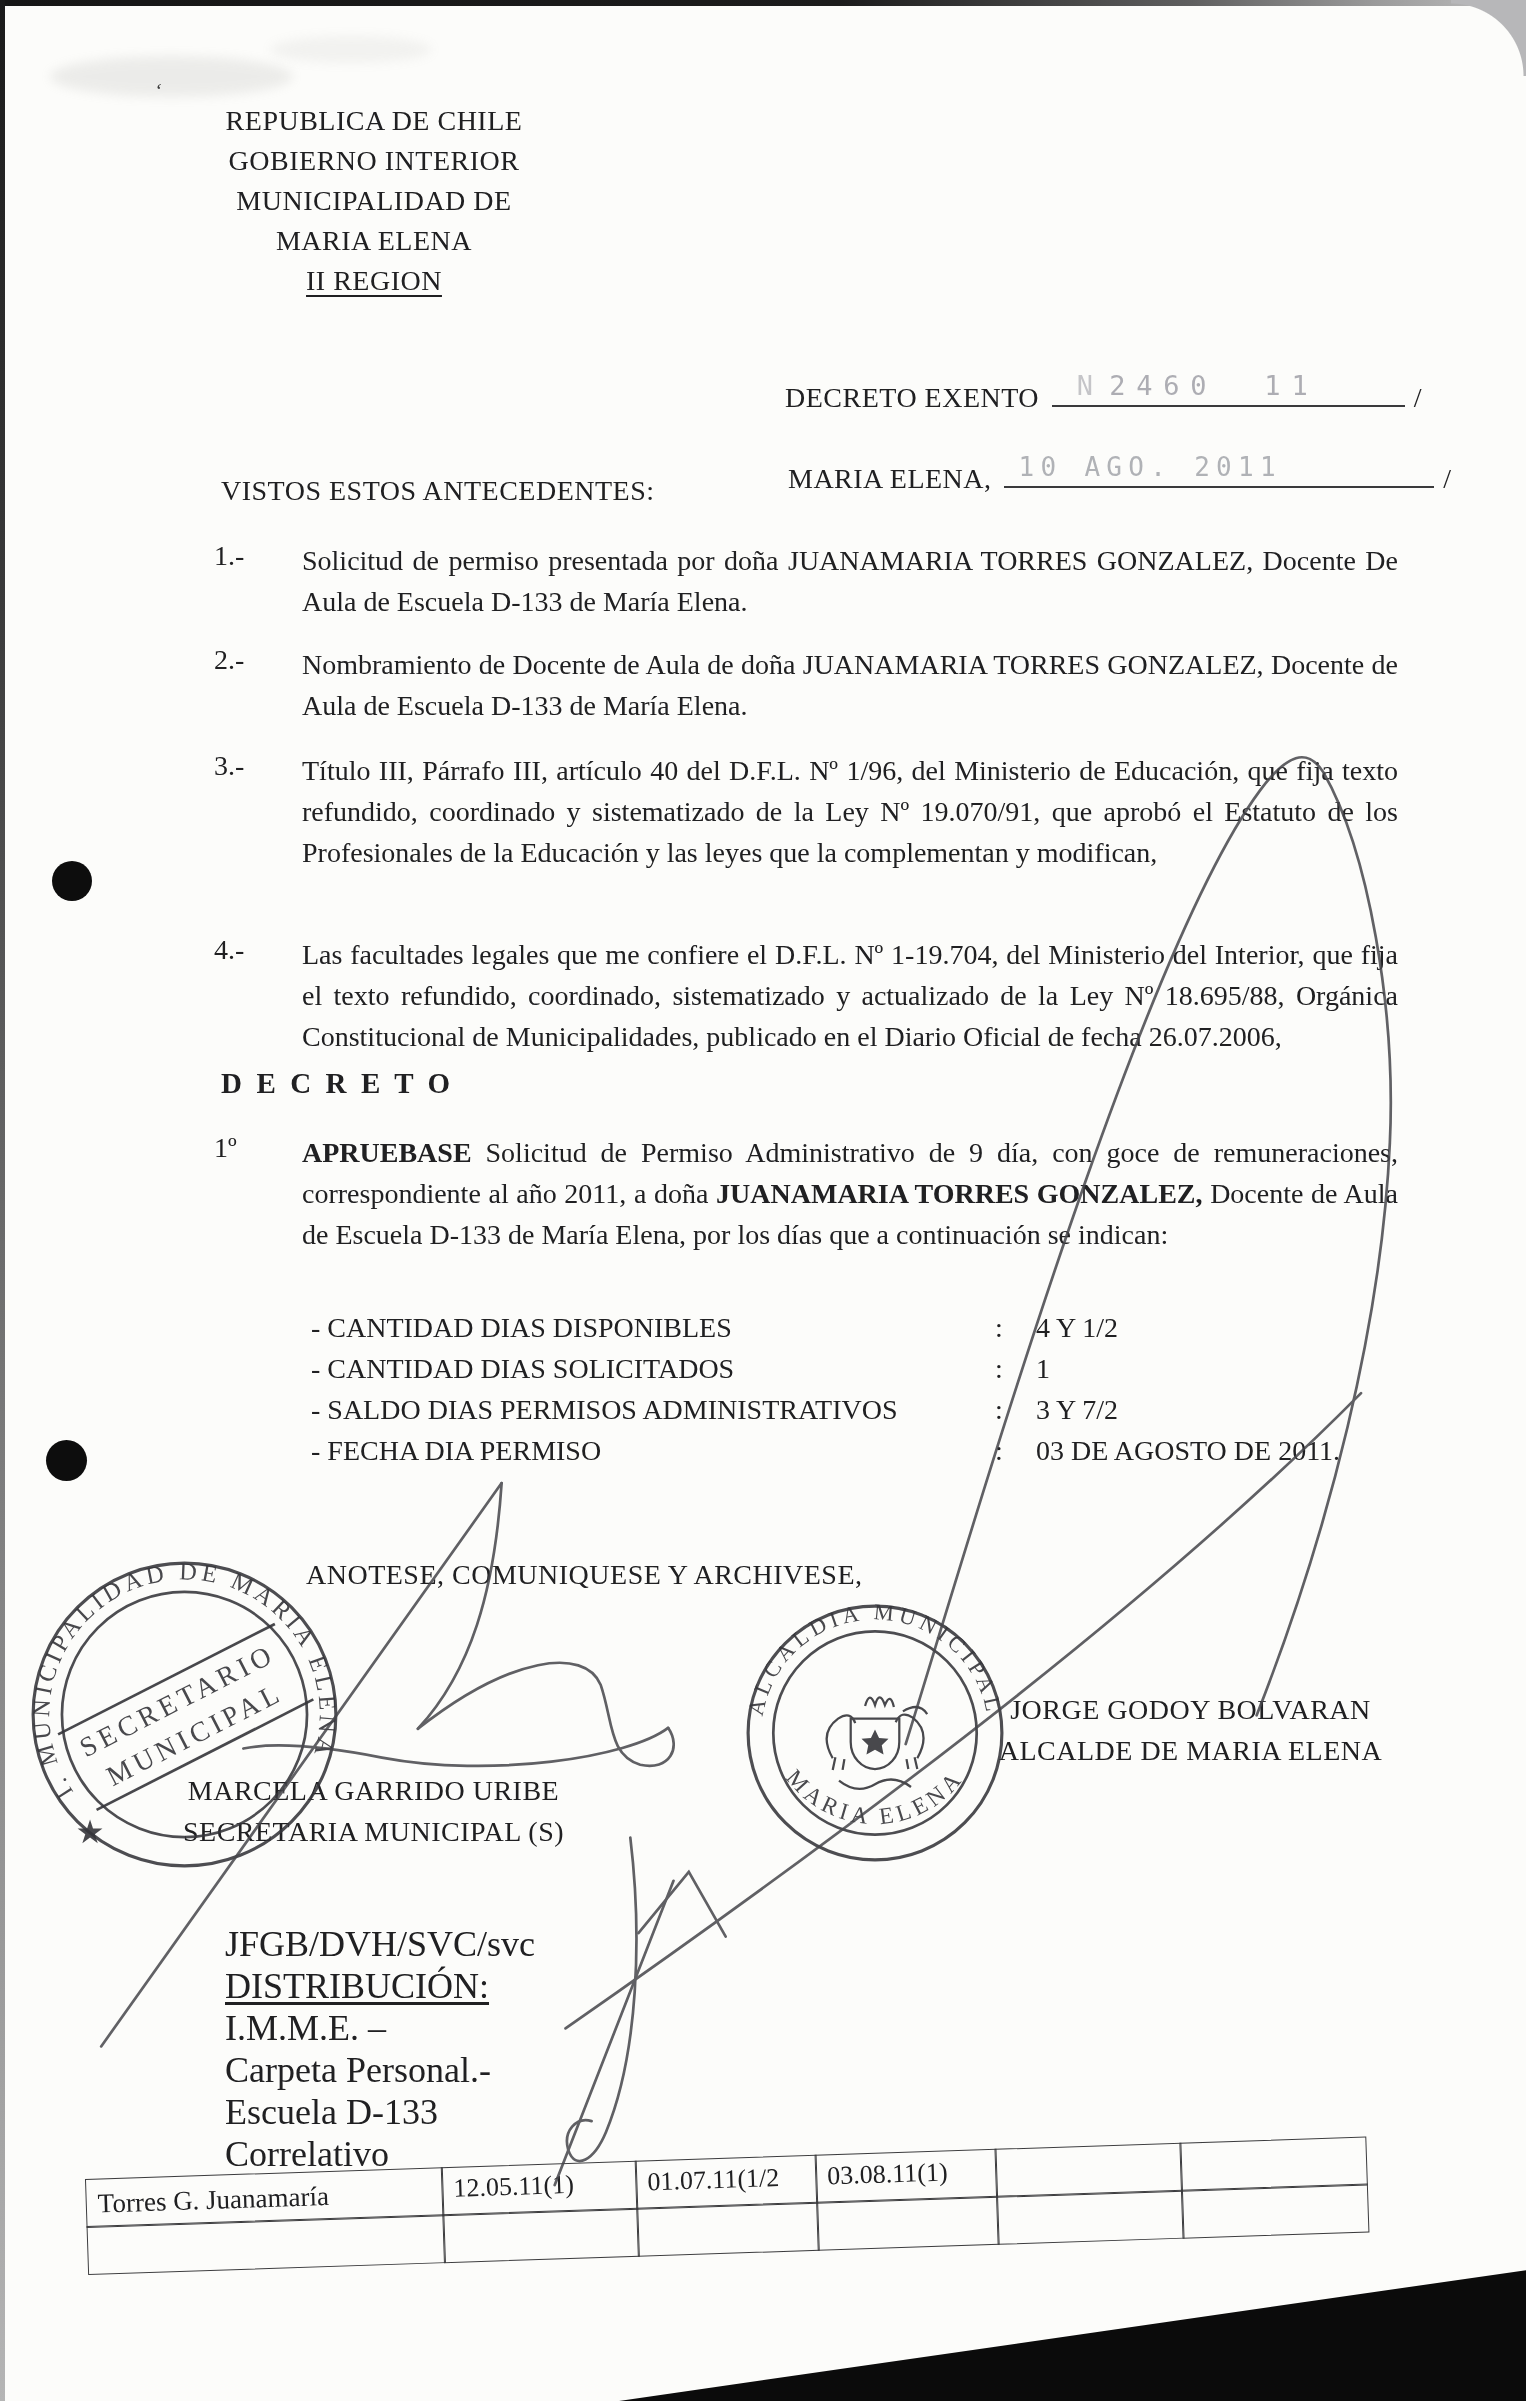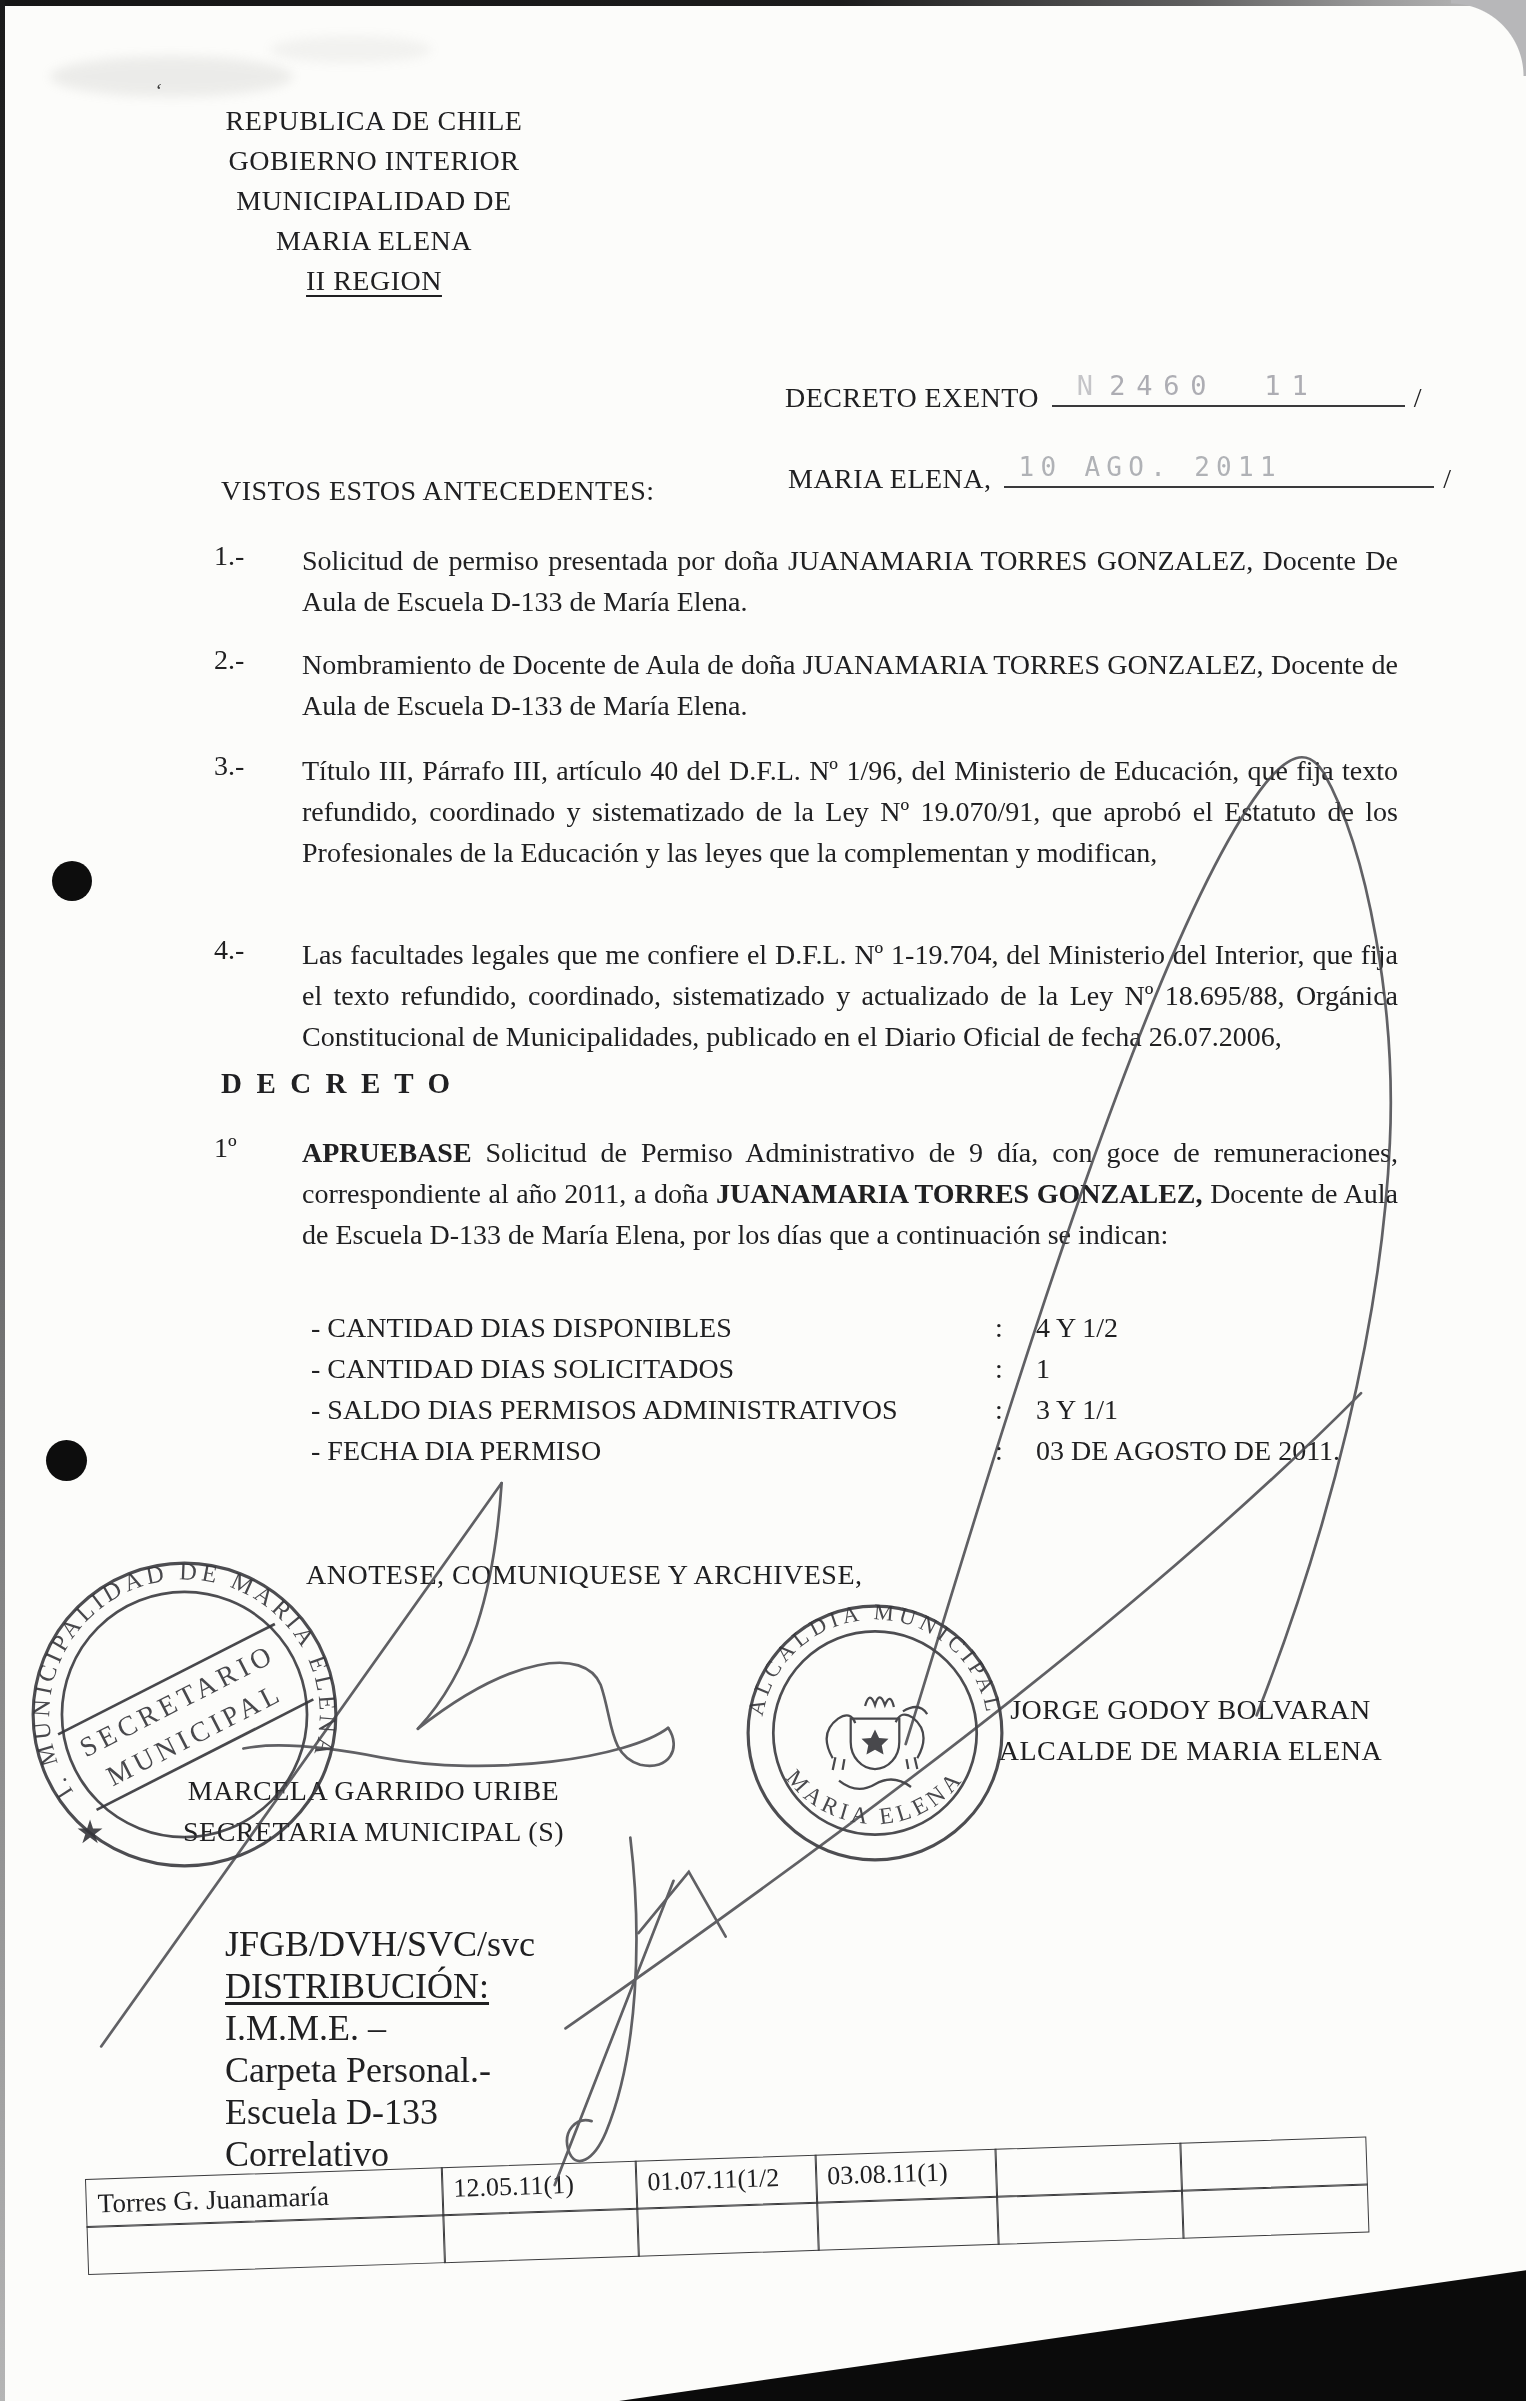--- a/index.html
+++ b/index.html
@@ -128,21 +128,21 @@
       <span class="val">4 Y 1/2</span>
     </div>
     <div class="row">
       <span>- CANTIDAD DIAS SOLICITADOS</span>
       <span class="sep">:</span>
       <span class="val">1</span>
     </div>
     <div class="row">
       <span>- SALDO DIAS PERMISOS ADMINISTRATIVOS</span>
       <span class="sep">:</span>
-      <span class="val">3 Y 1/1</span>
+      <span class="val">3 Y 7/2</span>
     </div>
     <div class="row">
       <span>- FECHA DIA PERMISO</span>
       <span class="sep">:</span>
       <span class="val">03 DE AGOSTO DE 2011.</span>
     </div>
   </div>
 
   <div class="closing">ANOTESE, COMUNIQUESE Y ARCHIVESE,</div>
 

